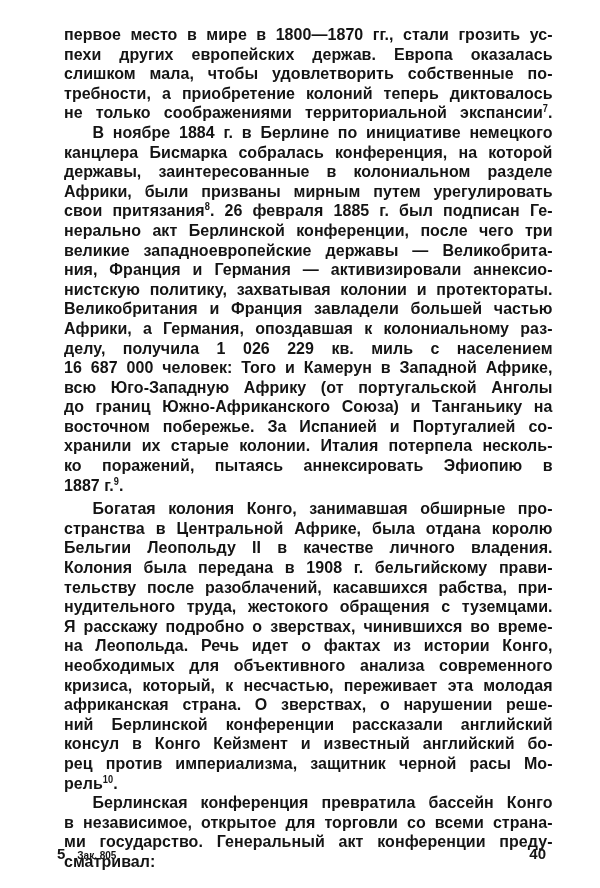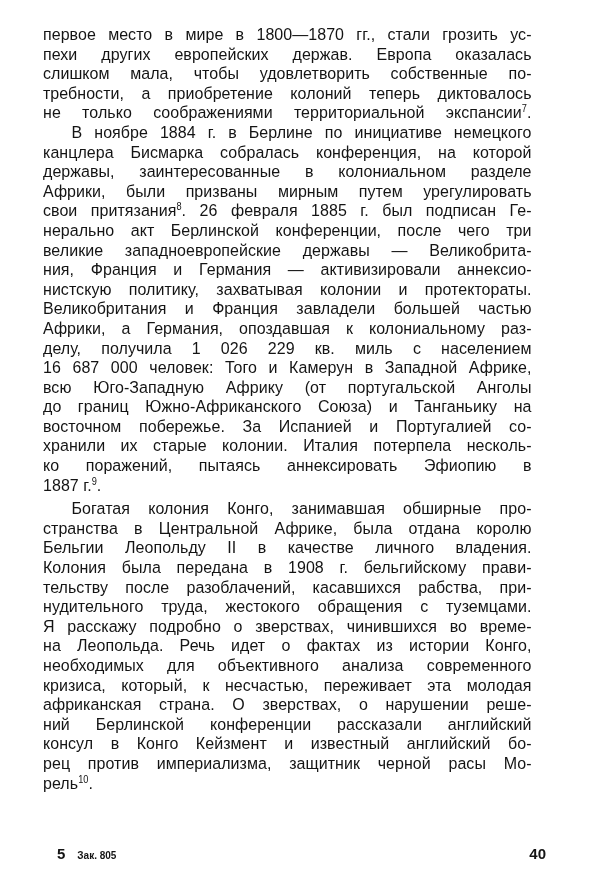--- a/index.html
+++ b/index.html
@@ -10,23 +10,24 @@
     body {
       width: 600px;
       height: 888px;
       position: relative;
       overflow: hidden;
       font-family: "Liberation Sans", "DejaVu Sans", sans-serif;
       color: #141414;
     }
     .page {
       position: absolute;
-      left: 43px;
+      left: 64px;
       top: 25px;
       width: 489px;
+      font-weight: bold;
     }
     .line {
       height: 19.6px;
       line-height: 19.6px;
       font-size: 17.4px;
       white-space: nowrap;
       text-align: justify;
       text-align-last: justify;
       letter-spacing: 0.05px;
       transform: scaleX(0.92);
@@ -120,20 +121,26 @@
     <div class="line">на Леопольда. Речь идет о фактах из истории Конго,</div>
     <div class="line">необходимых для объективного анализа современного</div>
     <div class="line">кризиса, который, к несчастью, переживает эта молодая</div>
     <div class="line">африканская страна. О зверствах, о нарушении реше-</div>
     <div class="line">ний Берлинской конференции рассказали английский</div>
     <div class="line">консул в Конго Кейзмент и известный английский бо-</div>
     <div class="line">рец против империализма, защитник черной расы Мо-</div>
     <div class="line last"><span>рель</span><sup>10</sup>.</div>
   </div>
 
+  <div>
+    <div class="line indent">Берлинская конференция превратила бассейн Конго</div>
+    <div class="line">в независимое, открытое для торговли со всеми страна-</div>
+    <div class="line">ми государство. Генеральный акт конференции преду-</div>
+    <div class="line last">сматривал:</div>
+  </div>
 </div>
 
 <div class="footer">
   <div class="sig">
     <span>5</span><span class="order">Зак. 805</span>
   </div>
   <div class="pagenum">40</div>
 </div>
 
 </body></html>

